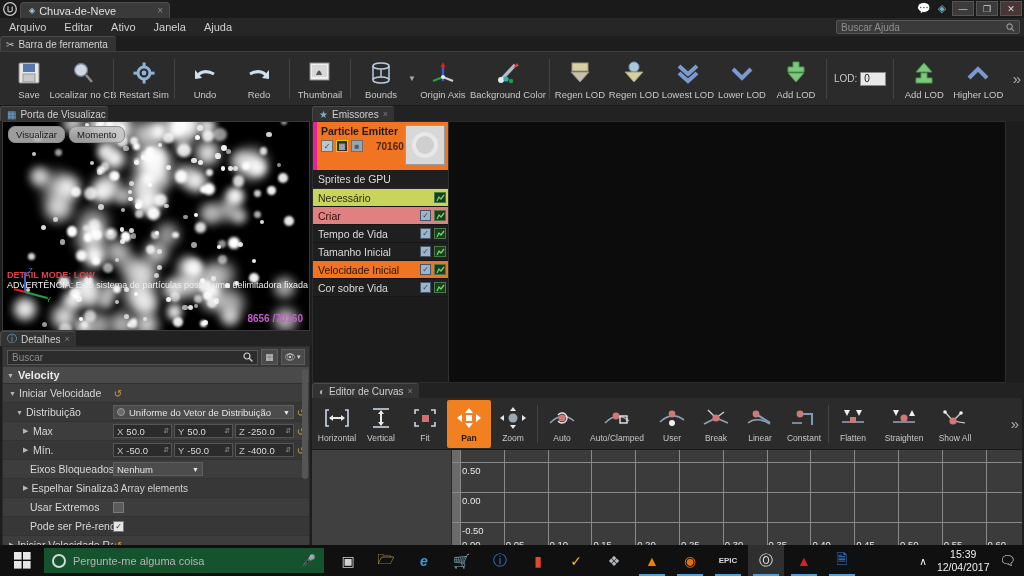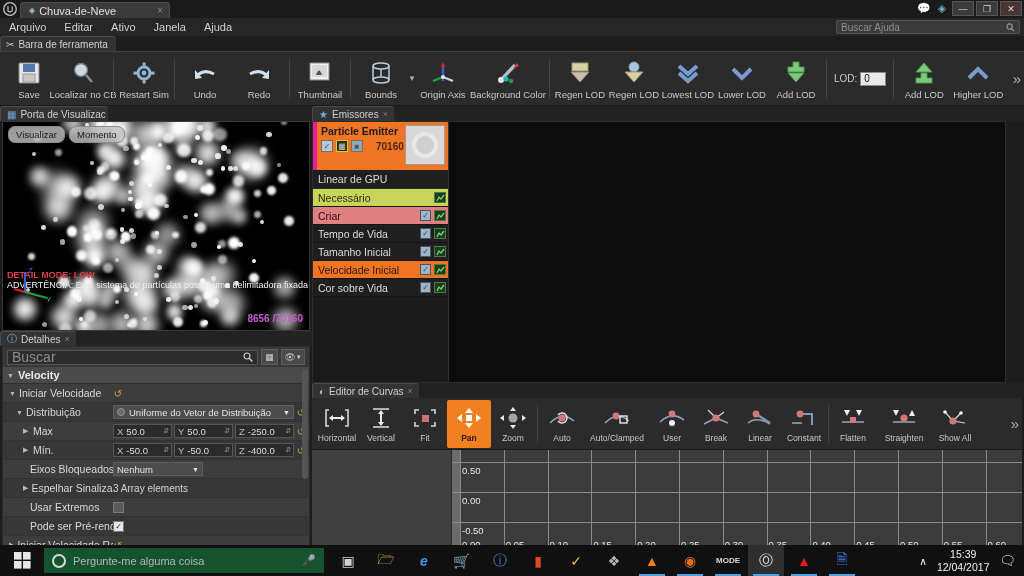--- a/index.html
+++ b/index.html
@@ -144,21 +144,21 @@
     border: 1px solid #2c2c2c;
   }
   .det-search-row {
     height: 20px; display: flex; align-items: center;
     gap: 3px; padding: 3px 4px; background: #383838;
   }
   .det-search {
     flex: 1; height: 15px; background: #2c2c2c;
     border: 1px solid #555; display: flex; align-items: center;
     justify-content: space-between; padding: 0 4px;
-    color: #8d8d8d; font-size: 14px;
+    color: #8d8d8d; font-size: 10px;
   }
   .det-ico-btn {
     width: 17px; height: 16px; background: #4a4a4a;
     border: 1px solid #5c5c5c; display: flex;
     align-items: center; justify-content: center;
     font-size: 9px; color: #d0d0d0;
   }
   .det-scroll { flex: 1; overflow: hidden; position: relative; }
   .cat-header {
     height: 17px; background: #4a4a4a;
@@ -994,21 +994,21 @@
             <span class="em-chk c3">■</span>
             <span class="em-count">70160</span>
           </div>
           <div class="em-thumb">
             <svg width="38" height="38" viewBox="0 0 38 38">
                 <circle cx="19" cy="19" r="13" fill="#e8e8e8"></circle>
                 <circle cx="19" cy="19" r="9" fill="#cfcfcf"></circle>
               </svg>
           </div>
         </div>
-        <div class="em-type">Linear de GPU</div>
+        <div class="em-type">Sprites de GPU</div>
 
         <div class="mod-row" style="background:#c8d45a;color:#2a2a10">
           <span class="mname">Necessário</span>
           <span class="mod-curve">
               <svg width="9" height="8" viewBox="0 0 9 8">
                 <polyline points="1,7 3,3 5,5 8,1" fill="none" stroke="#6adc6a" stroke-width="1.3"></polyline>
               </svg>
             </span>
         </div>
         <div class="mod-row" style="background:#e08080;color:#2a1010">
@@ -1309,21 +1309,21 @@
     <div class="tb-ico" style="color:#d0d0d0">▣</div>
     <div class="tb-ico" style="color:#f2c14e">🗁</div>
     <div class="tb-ico" style="color:#3b9ae1;font-weight:bold;font-style:italic">e</div>
     <div class="tb-ico" style="color:#e8e8e8">🛒</div>
     <div class="tb-ico" style="color:#3b7ddd">ⓘ</div>
     <div class="tb-ico" style="color:#e0492c">▮</div>
     <div class="tb-ico" style="color:#f0c020">✓</div>
     <div class="tb-ico" style="color:#b0b8c0">❖</div>
     <div class="tb-ico run" style="color:#e8820c">▲</div>
     <div class="tb-ico run" style="color:#e8700c">◉</div>
-    <div class="tb-ico run" style="color:#d8d8d8;font-size:8px;font-weight:bold">MODE</div>
+    <div class="tb-ico run" style="color:#d8d8d8;font-size:8px;font-weight:bold">EPIC</div>
     <div class="tb-ico run act" style="color:#e0e0e0">Ⓞ</div>
     <div class="tb-ico run" style="color:#d82020;font-weight:bold">▲</div>
     <div class="tb-ico run" style="color:#3b7ddd">🗎</div>
   </div>
   <div class="clock">
     <span>∧</span>
     <div class="clock-txt">
       <div>15:39</div>
       <div>12/04/2017</div>
     </div>

